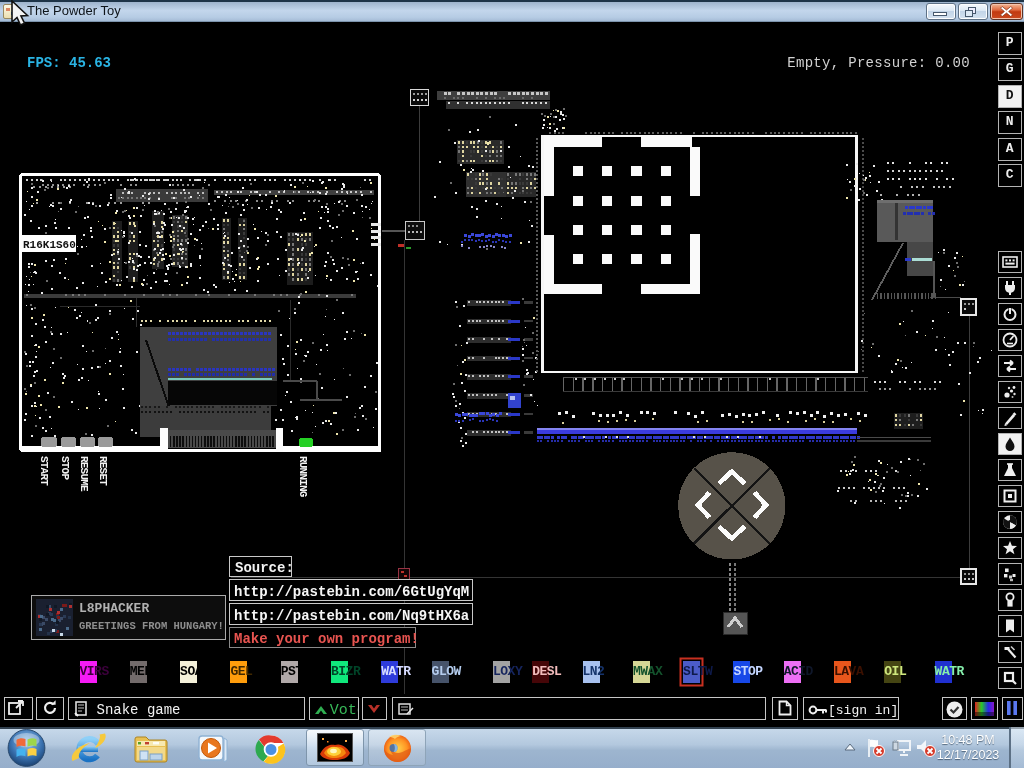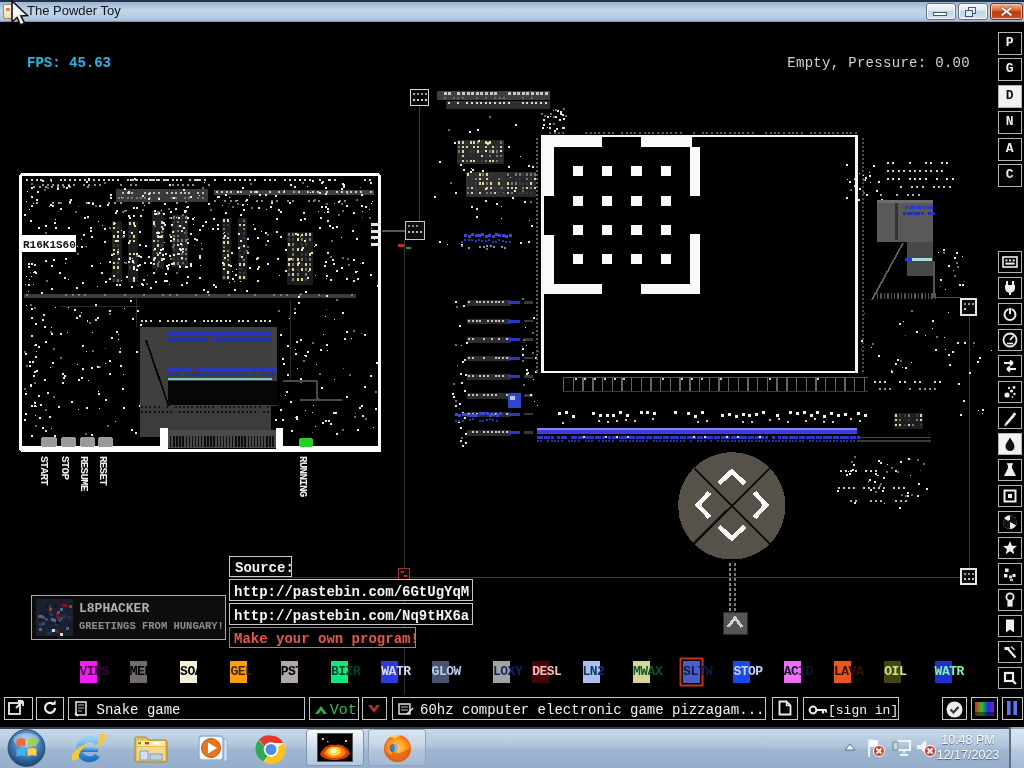--- a/index.html
+++ b/index.html
@@ -2954,21 +2954,20 @@
 <div class="bb" style="left:361.6px;width:25px"><svg width="14" height="12" viewBox="0 0 14 12" style="margin:5px 0 0 4.5px">
       <path d="M1 2 L7 10 L13 2 L9.5 2 L7 5.5 L4.5 2 Z" fill="#b83028"></path>
     </svg></div>
 
 <div class="bb" style="left:392px;width:374px">
     <svg width="16" height="16" viewBox="0 0 16 16" style="position:absolute;left:5px;top:3px">
       <rect x="1" y="3" width="11" height="10" fill="none" stroke="#ddd" stroke-width="1.5"></rect>
       <path d="M3 6 h7 M3 9 h7" stroke="#bbb" stroke-width="1.2"></path>
       <path d="M9 12 L14.5 6.5 l1 1 L10 13 l-1.6 .6 Z" fill="#eee"></path>
     </svg>
-    <span style="position:absolute;left:27px;top:2px">60hz computer electronic game pizzagam...</span>
   </div>
 
 <div class="bb" style="left:772.3px;width:25.5px"><svg width="14" height="16" viewBox="0 0 14 16" style="margin:2px 0 0 4.5px">
       <path d="M1.5 1.5 h7 l4 4 v9 h-11 Z" fill="none" stroke="#eee" stroke-width="1.8"></path>
       <path d="M8.5 1.5 v4 h4" fill="none" stroke="#eee" stroke-width="1.4"></path>
     </svg></div>
 
 <div class="bb" style="left:803px;width:95.5px">
     <svg width="20" height="12" viewBox="0 0 20 12" style="position:absolute;left:4px;top:6px">
       <circle cx="5" cy="6" r="3.4" fill="none" stroke="#eee" stroke-width="2"></circle>

